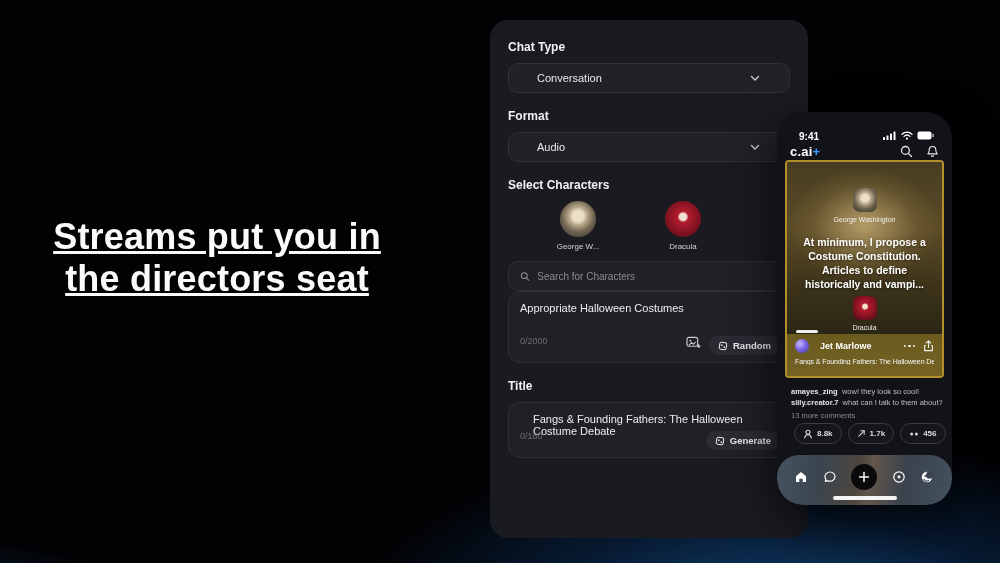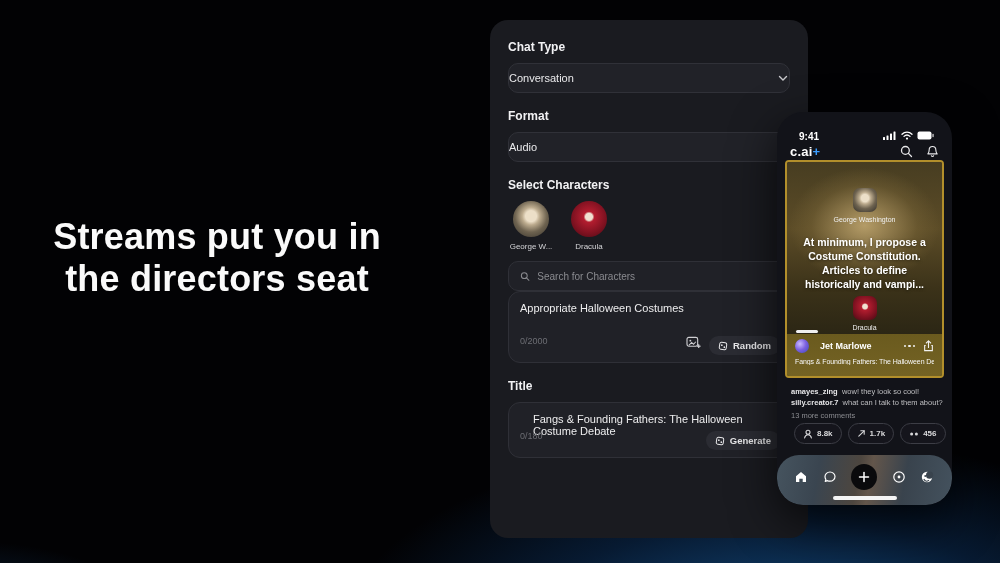--- a/index.html
+++ b/index.html
@@ -11,39 +11,39 @@
     background:
       radial-gradient(58% 48% at 78% 114%, rgba(25,95,160,.85), rgba(12,50,95,.5) 45%, rgba(0,0,0,0) 76%),
       radial-gradient(26% 22% at -3% 112%, rgba(22,75,130,.55), rgba(0,0,0,0) 72%),
       #020204;
   }
 
   
   .hero {
     position:absolute; left:52px; top:216px; width:330px;
     color:#fafafa; font-size:36px; font-weight:700; line-height:1.18;
-    text-align:center; letter-spacing:.2px;
+    text-align:center; letter-spacing:.2px;text-decoration:underline;
   }
 
   
   .panel {
     position:absolute; left:490px; top:20px; width:318px; height:518px;
     background:#1a1b20; border-radius:18px; padding:20px 18px;
   }
   .flabel { color:#f2f2f4; font-size:12px; font-weight:700; margin-bottom:9px; }
   .mt { margin-top:16px; }
   .select {
     height:30px; background:#212228; border:1px solid #303138; border-radius:10px;
     display:flex; align-items:center; justify-content:space-between;
-    padding:0 0; color:#e9e9eb; font-size:11px; cursor:pointer;
+    padding:0 28px; color:#e9e9eb; font-size:11px; cursor:pointer;
   }
   .chev { width:12px; height:12px; display:block; }
 
   .char-row { display:flex; gap:12px; margin-bottom:10px; }
-  .char { width:46px; text-align:center; }
+  .char { width:46px; text-align:center;margin-left:47px; }
   .char .ava {
     width:36px; height:36px; border-radius:50%; margin:0 auto;
   }
   .ava-gw  { background:radial-gradient(circle at 50% 42%, #ecdfc8 0 20%, #bcab8e 32%, #6e6350 58%, #33302a 100%); }
   .ava-dra { background:radial-gradient(circle at 50% 44%, #f0e1d1 0 13%, #b31d2f 20%, #7e1120 62%, #450a13 100%); }
   .char .cname { margin-top:5px; color:#d4d4d7; font-size:8px; white-space:nowrap; overflow:hidden; }
 
   .searchbox {
     height:30px; background:#202127; border:1px solid #2f3037; border-radius:10px;
     display:flex; align-items:center; gap:7px; padding:0 11px;

